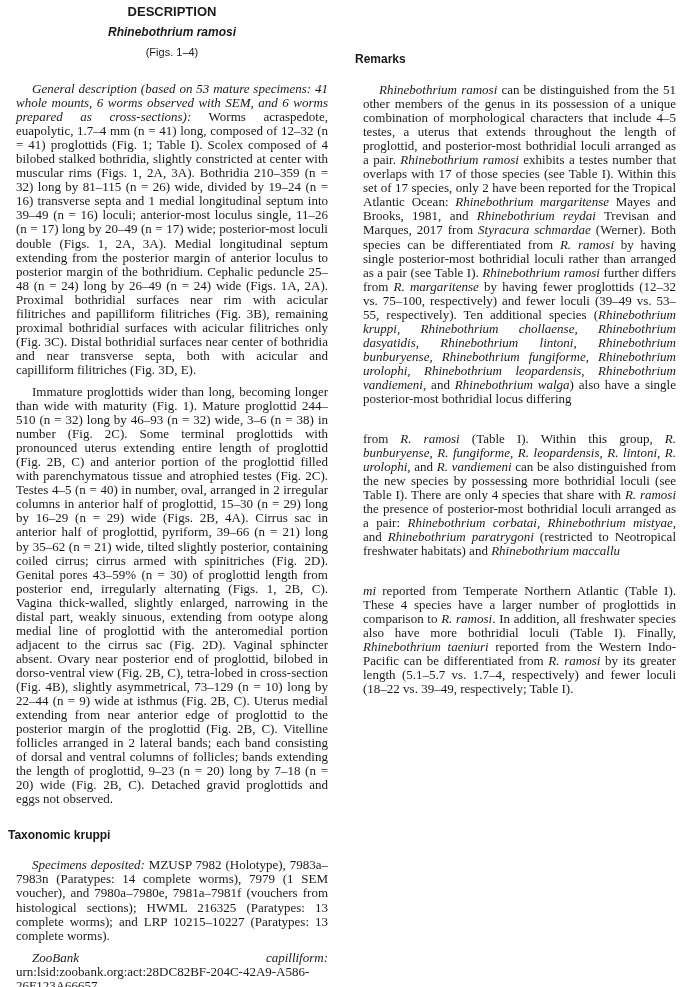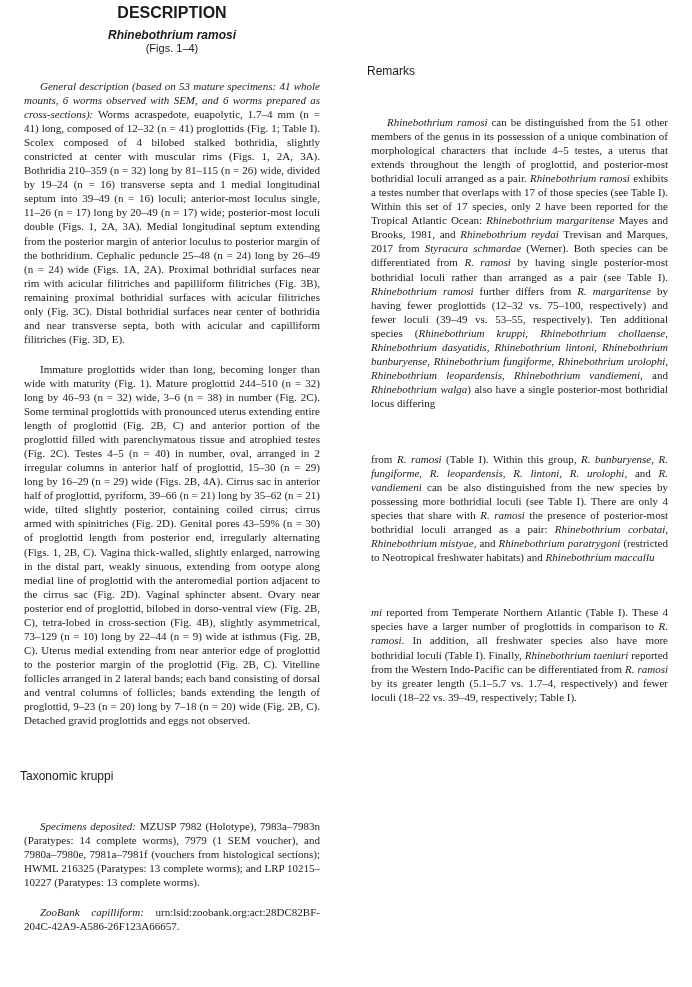--- a/index.html
+++ b/index.html
@@ -4,39 +4,39 @@
   <style>
     html, body { margin: 0; padding: 0; background: #ffffff; }
     body {
       width: 692px; height: 987px; overflow: hidden; position: relative;
       font-family: "Liberation Serif", serif; color: #1a1a1a;
     }
     .col { position: absolute; top: 0; }
     .col-left { left: 8px; width: 328px; }
     .col-right { left: 355px; width: 329px; }
     .p {
-      font-size: 11px; line-height: 14.05px; text-align: justify;
-      margin: 16px; text-indent: 16px; hyphens: manual;
+      font-size: 13px; line-height: 14.05px; text-align: justify;
+      margin: 8px; text-indent: 16px; hyphens: manual;
     }
     .p i { font-style: italic; }
     .sec-title {
       font-family: "Liberation Sans", sans-serif; font-weight: bold;
-      font-size: 16px; text-align: center; margin: 0;
+      font-size: 13px; text-align: center; margin: 0;
     }
     .species-title {
       font-family: "Liberation Sans", sans-serif; font-weight: bold; font-style: italic;
       font-size: 12px; text-align: center; margin: 0;
     }
     .figs {
       font-family: "Liberation Sans", sans-serif; font-size: 11px;
-      text-align: center; margin: 0;
+      text-align: center; margin: 7px;
     }
     .h2 {
-      font-family: "Liberation Sans", sans-serif; font-weight: normal;
-      font-size: 12px; margin: 12px;
+      font-family: "Liberation Sans", sans-serif; font-weight: bold;
+      font-size: 12px; margin: 0;
     }
   </style>
 </head>
 <body>
 
 <div class="col col-left">
   <div style="height:4px"></div>
   <p class="sec-title">DESCRIPTION</p>
   <div style="height:6px"></div>
   <p class="species-title">Rhinebothrium ramosi</p>

